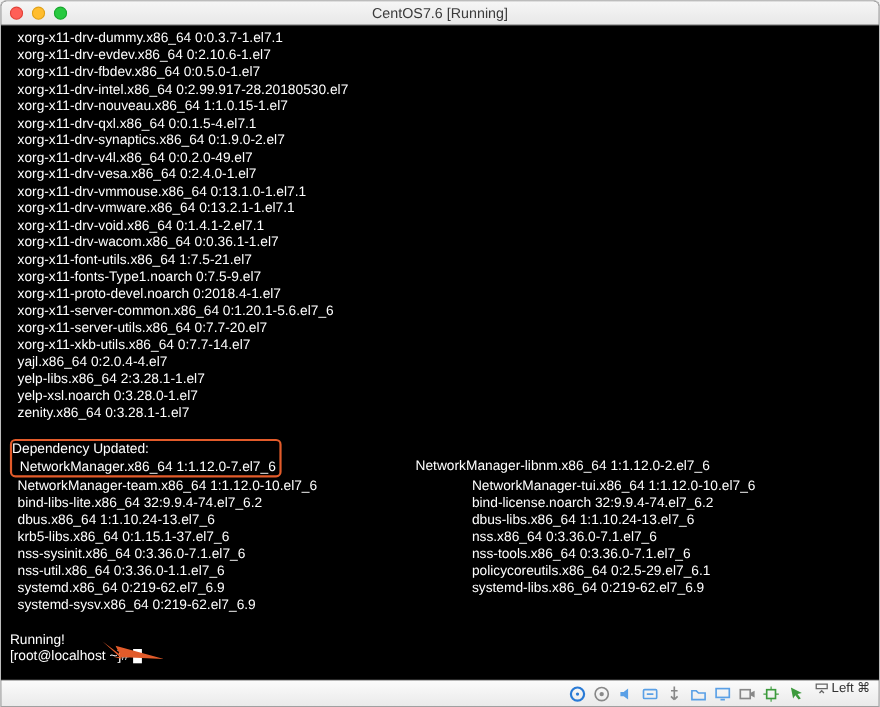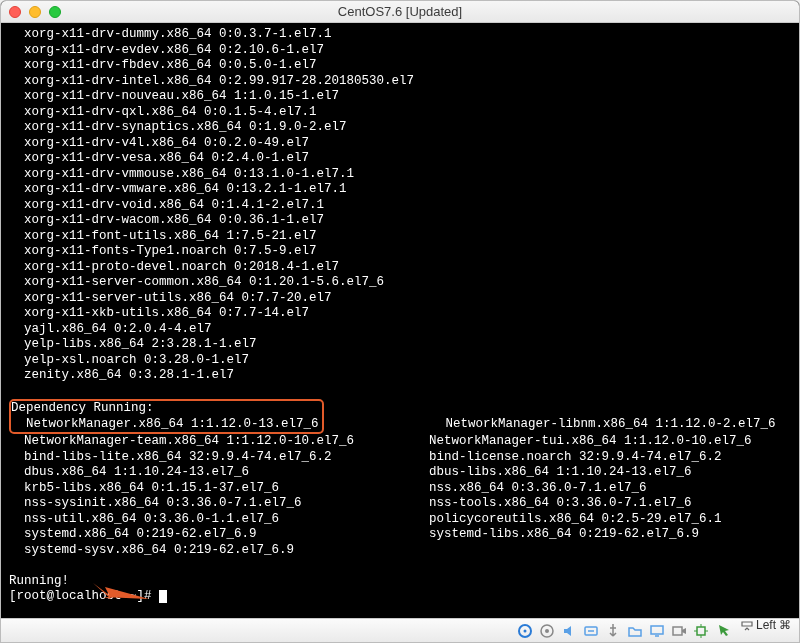--- a/index.html
+++ b/index.html
@@ -16,21 +16,21 @@
   }
   .traffic { display:flex; gap:8px; margin-left:8px; }
   .tl { width:12px; height:12px; border-radius:50%; }
   .tl.red { background:#ff5f57; border:1px solid #e24238; }
   .tl.yellow { background:#ffbd2e; border:1px solid #e1a116; }
   .tl.green { background:#28c940; border:1px solid #17a82c; }
   .title { position:absolute; left:0; right:0; text-align:center;
     font-size:13px; color:#3b3b3b; pointer-events:none; }
   .terminal {
     flex:1; background:#000; color:#fff;
-    font-family:Liberation Mono, monospace; font-size:12.5px; line-height:15.5px;
+    font-family:Liberation Sans, sans-serif; font-size:12.5px; line-height:15.5px;
     padding:4px 8px 2px 8px; overflow:hidden; white-space:pre;
   }
   .col2line { display:flex; }
   .col2line .c1 { width:420px; flex-shrink:0; }
   .hl-box {
     border:2px solid #e25b2a; border-radius:5px;
     display:inline-block; padding:0 3px 0 0;
   }
   .arrow {
     position:absolute; left:90px; bottom:41px; width:60px; height:20px;
@@ -52,21 +52,21 @@
 <body>
 
 <div class="window">
 
   <div class="titlebar">
     <div class="traffic">
       <div class="tl red"></div>
       <div class="tl yellow"></div>
       <div class="tl green"></div>
     </div>
-    <div class="title">CentOS7.6 [Updated]</div>
+    <div class="title">CentOS7.6 [Running]</div>
   </div>
 
   <div class="terminal"><div id="pkg-lines">  xorg-x11-drv-dummy.x86_64 0:0.3.7-1.el7.1
   xorg-x11-drv-evdev.x86_64 0:2.10.6-1.el7
   xorg-x11-drv-fbdev.x86_64 0:0.5.0-1.el7
   xorg-x11-drv-intel.x86_64 0:2.99.917-28.20180530.el7
   xorg-x11-drv-nouveau.x86_64 1:1.0.15-1.el7
   xorg-x11-drv-qxl.x86_64 0:0.1.5-4.el7.1
   xorg-x11-drv-synaptics.x86_64 0:1.9.0-2.el7
   xorg-x11-drv-v4l.x86_64 0:0.2.0-49.el7
@@ -78,22 +78,22 @@
   xorg-x11-font-utils.x86_64 1:7.5-21.el7
   xorg-x11-fonts-Type1.noarch 0:7.5-9.el7
   xorg-x11-proto-devel.noarch 0:2018.4-1.el7
   xorg-x11-server-common.x86_64 0:1.20.1-5.6.el7_6
   xorg-x11-server-utils.x86_64 0:7.7-20.el7
   xorg-x11-xkb-utils.x86_64 0:7.7-14.el7
   yajl.x86_64 0:2.0.4-4.el7
   yelp-libs.x86_64 2:3.28.1-1.el7
   yelp-xsl.noarch 0:3.28.0-1.el7
   zenity.x86_64 0:3.28.1-1.el7</div>
-<span class="hl-box"><span>Dependency Running:</span>
-<span>  NetworkManager.x86_64 1:1.12.0-13.el7_6</span></span><span style="display:inline-block; width:122px"></span><span>NetworkManager-libnm.x86_64 1:1.12.0-2.el7_6</span>
+<span class="hl-box"><span>Dependency Updated:</span>
+<span>  NetworkManager.x86_64 1:1.12.0-7.el7_6</span></span><span style="display:inline-block; width:122px"></span><span>NetworkManager-libnm.x86_64 1:1.12.0-2.el7_6</span>
 <div id="dep-lines"><div class="col2line"><span class="c1">  NetworkManager-team.x86_64 1:1.12.0-10.el7_6</span><span>NetworkManager-tui.x86_64 1:1.12.0-10.el7_6</span></div><div class="col2line"><span class="c1">  bind-libs-lite.x86_64 32:9.9.4-74.el7_6.2</span><span>bind-license.noarch 32:9.9.4-74.el7_6.2</span></div><div class="col2line"><span class="c1">  dbus.x86_64 1:1.10.24-13.el7_6</span><span>dbus-libs.x86_64 1:1.10.24-13.el7_6</span></div><div class="col2line"><span class="c1">  krb5-libs.x86_64 0:1.15.1-37.el7_6</span><span>nss.x86_64 0:3.36.0-7.1.el7_6</span></div><div class="col2line"><span class="c1">  nss-sysinit.x86_64 0:3.36.0-7.1.el7_6</span><span>nss-tools.x86_64 0:3.36.0-7.1.el7_6</span></div><div class="col2line"><span class="c1">  nss-util.x86_64 0:3.36.0-1.1.el7_6</span><span>policycoreutils.x86_64 0:2.5-29.el7_6.1</span></div><div class="col2line"><span class="c1">  systemd.x86_64 0:219-62.el7_6.9</span><span>systemd-libs.x86_64 0:219-62.el7_6.9</span></div><div class="col2line"><span class="c1">  systemd-sysv.x86_64 0:219-62.el7_6.9</span><span></span></div></div>
 <span>Running!</span>
 <span>[root@localhost ~]# </span><span class="cursor"></span></div>
 
   <div class="arrow">
     <svg viewBox="0 0 60 20">
         <path d="M2 2 L18 14 L14 6 L58 18 L12 16 L20 18 L2 2 Z"></path>
       </svg>
   </div>
 

